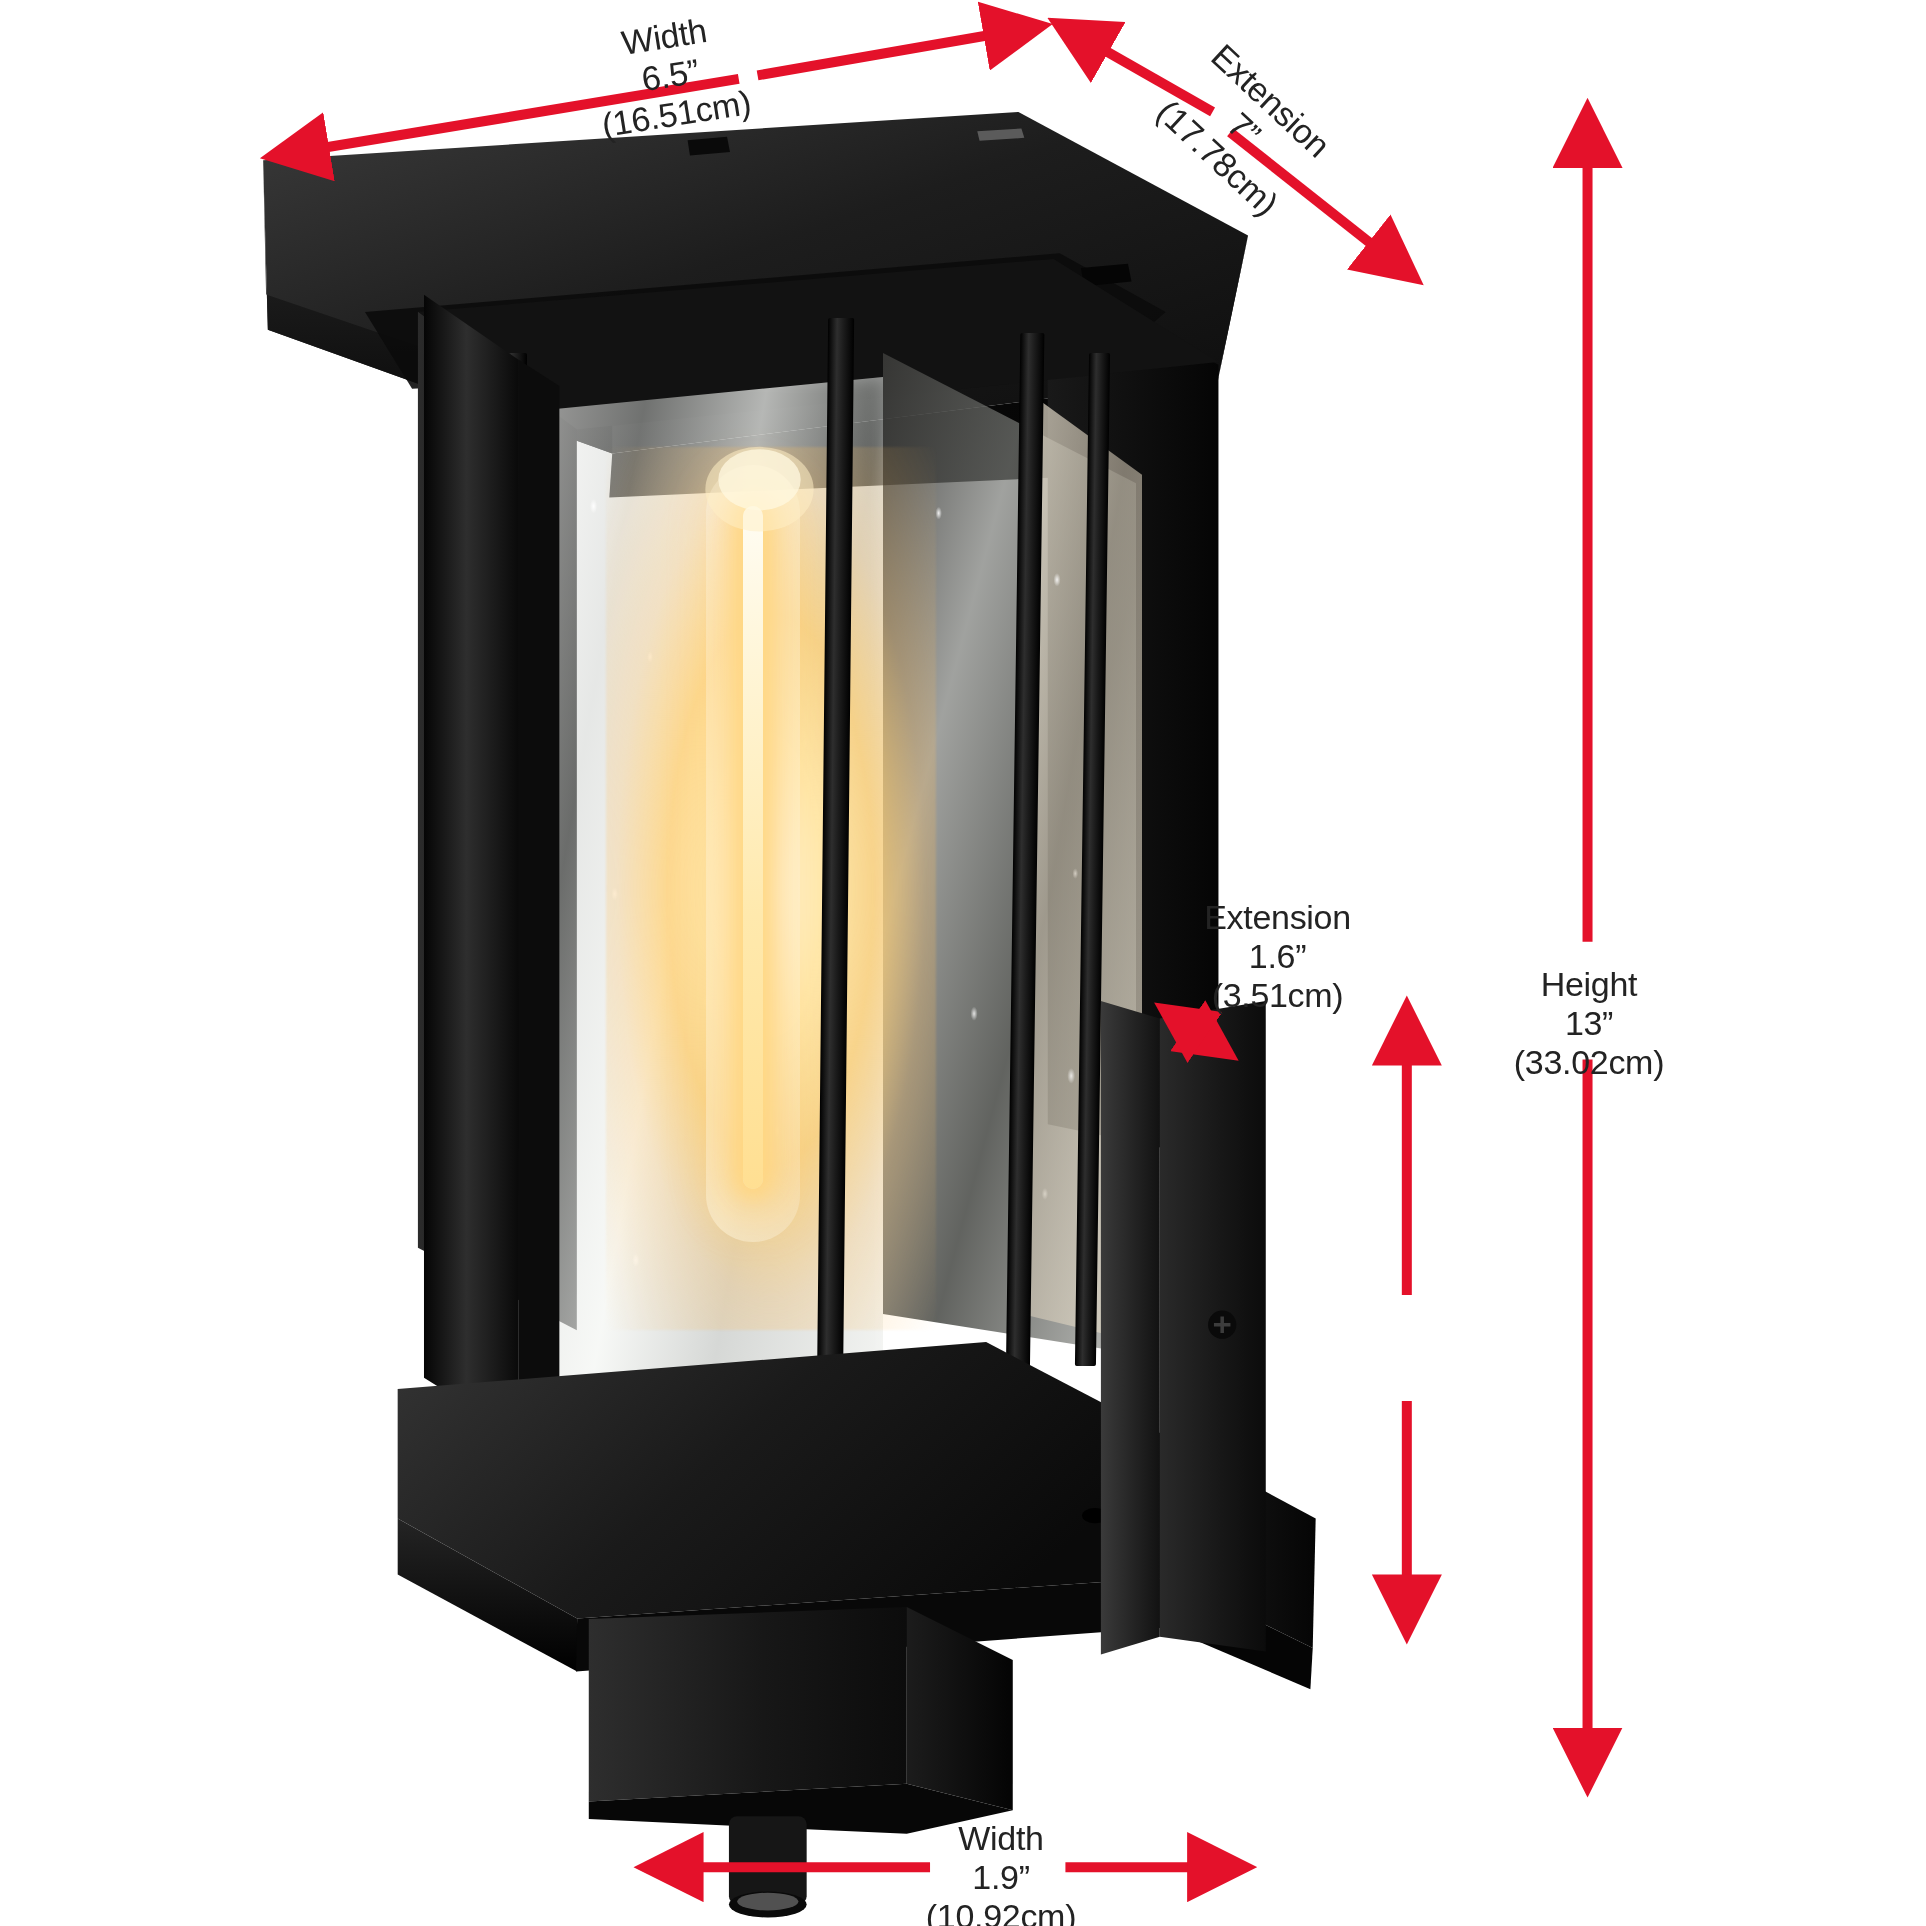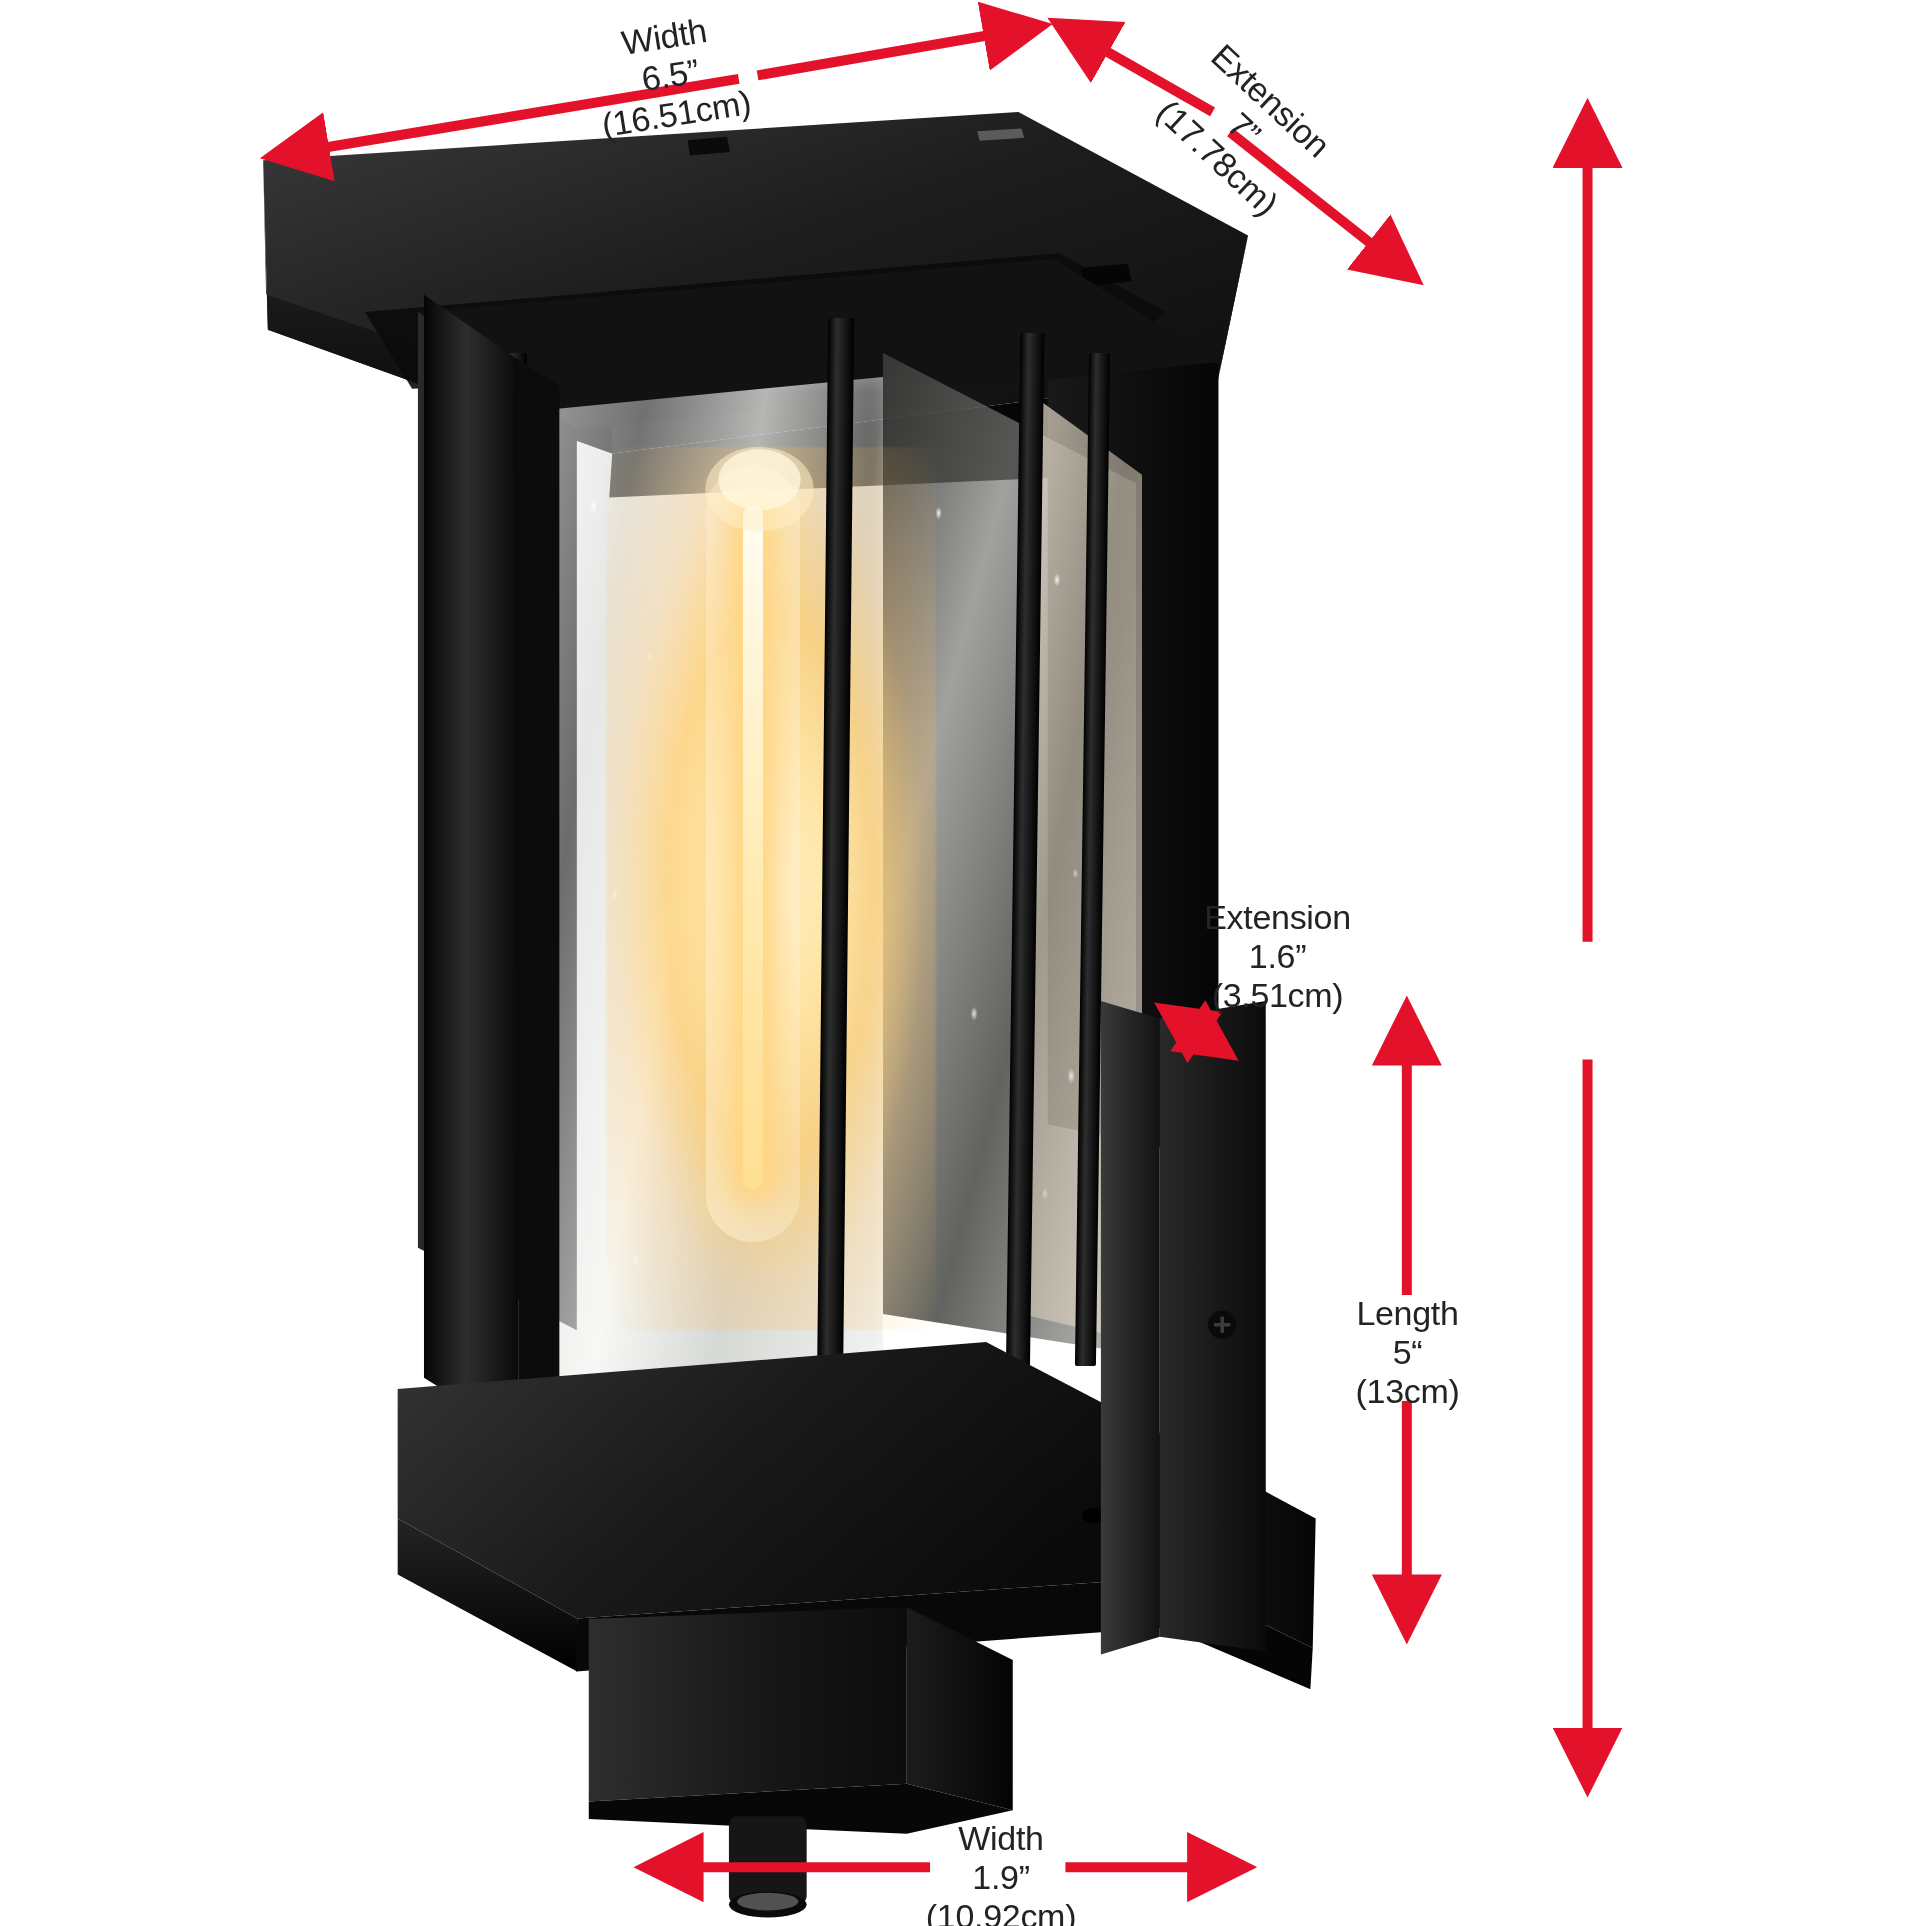--- a/index.html
+++ b/index.html
@@ -291,32 +291,32 @@
     <span>6.5”</span>
     <span>(16.51cm)</span>
   </div>
 
   <div class="dim-label" style="left:1169px;top:71px;transform:rotate(43deg);transform-origin:center;">
     <span>Extension</span>
     <span>7”</span>
     <span>(17.78cm)</span>
   </div>
 
+  <div class="dim-label" style="left:1489px;top:965px;width:200px;">
+    <span>Height</span>
+    <span>13”</span>
+    <span>(33.02cm)</span>
+  </div>
 
   <div class="dim-label" style="left:1189px;top:898px;width:177px;">
     <span>Extension</span>
     <span>1.6”</span>
     <span>(3.51cm)</span>
   </div>
 
-  <div class="dim-label" style="left:1319px;top:1294px;width:177px;">
-    <span>Length</span>
-    <span>5“</span>
-    <span>(13cm)</span>
-  </div>
 
   <div class="dim-label" style="left:907px;top:1819px;width:188px;">
     <span>Width</span>
     <span>1.9”</span>
     <span>(10.92cm)</span>
   </div>
 
 </div>
 
 

